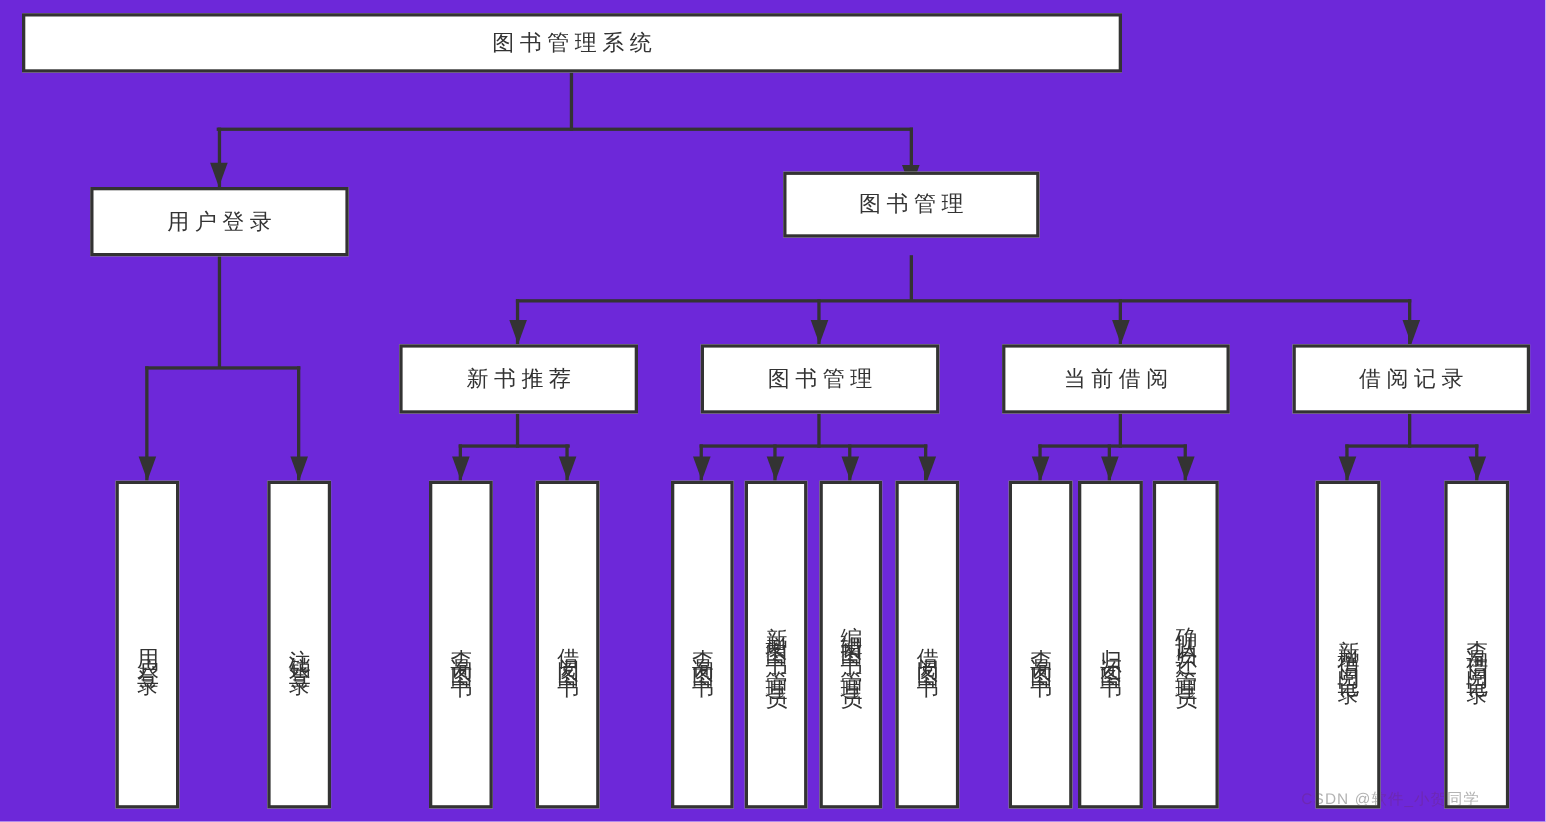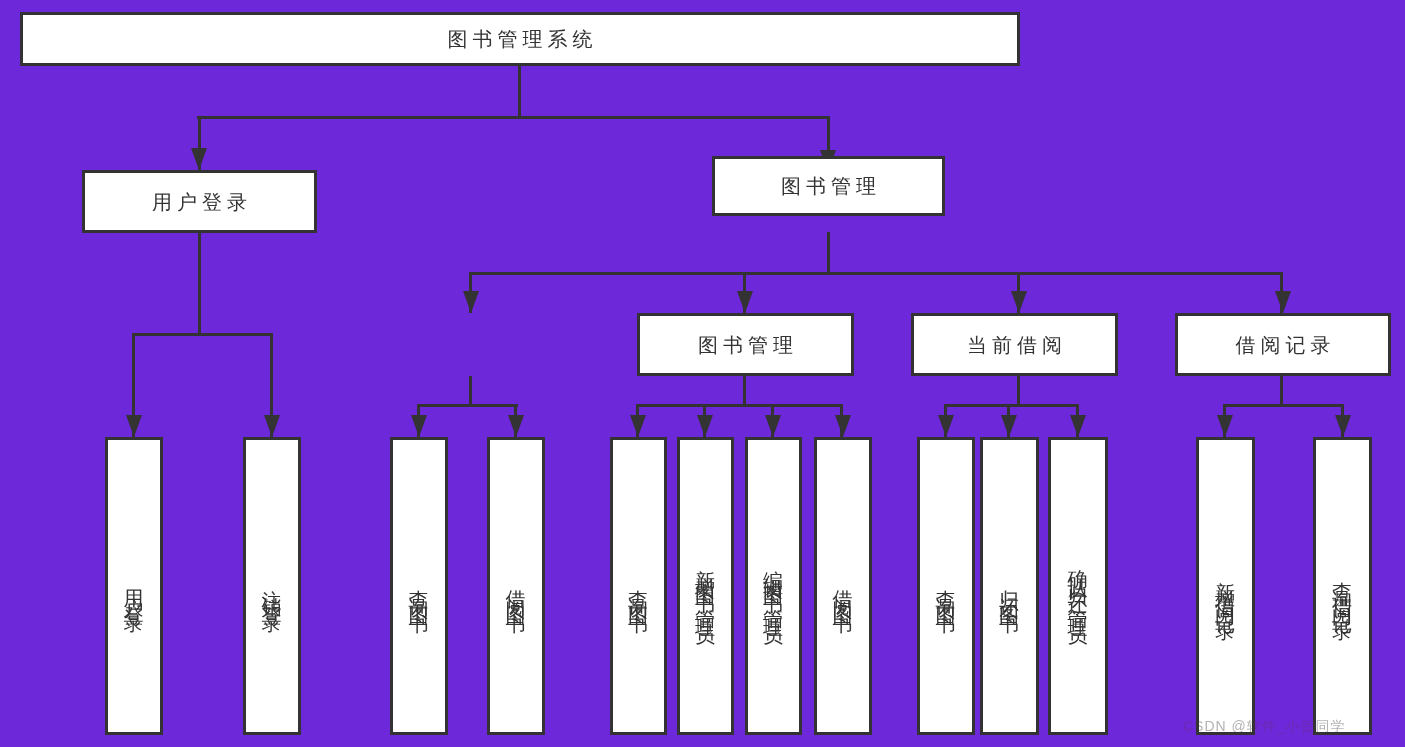--- a/index.html
+++ b/index.html
@@ -90,20 +90,21 @@
   <div class="arrow" style="left:1217px;top:415px"></div>
   <div class="vline" style="left:1341px;top:404px;height:33px"></div>
   <div class="arrow" style="left:1335px;top:415px"></div>
 
   <div class="node hbox" style="left:20px;top:12px;width:1000px;height:54px">图书管理系统</div>
 
   <div class="node hbox" style="left:82px;top:170px;width:235px;height:63px">用户登录</div>
 
   <div class="node hbox" style="left:712px;top:156px;width:233px;height:60px">图书管理</div>
 
+  <div class="node hbox" style="left:363px;top:313px;width:217px;height:63px">新书推荐</div>
 
   <div class="node hbox" style="left:637px;top:313px;width:217px;height:63px">图书管理</div>
 
   <div class="node hbox" style="left:911px;top:313px;width:207px;height:63px">当前借阅</div>
 
   <div class="node hbox" style="left:1175px;top:313px;width:216px;height:63px">借阅记录</div>
 
   <div class="node vbox" style="left:105px;top:437px;width:58px;height:298px">用户登录</div>
   <div class="node vbox" style="left:243px;top:437px;width:58px;height:298px">注销登录</div>
 

